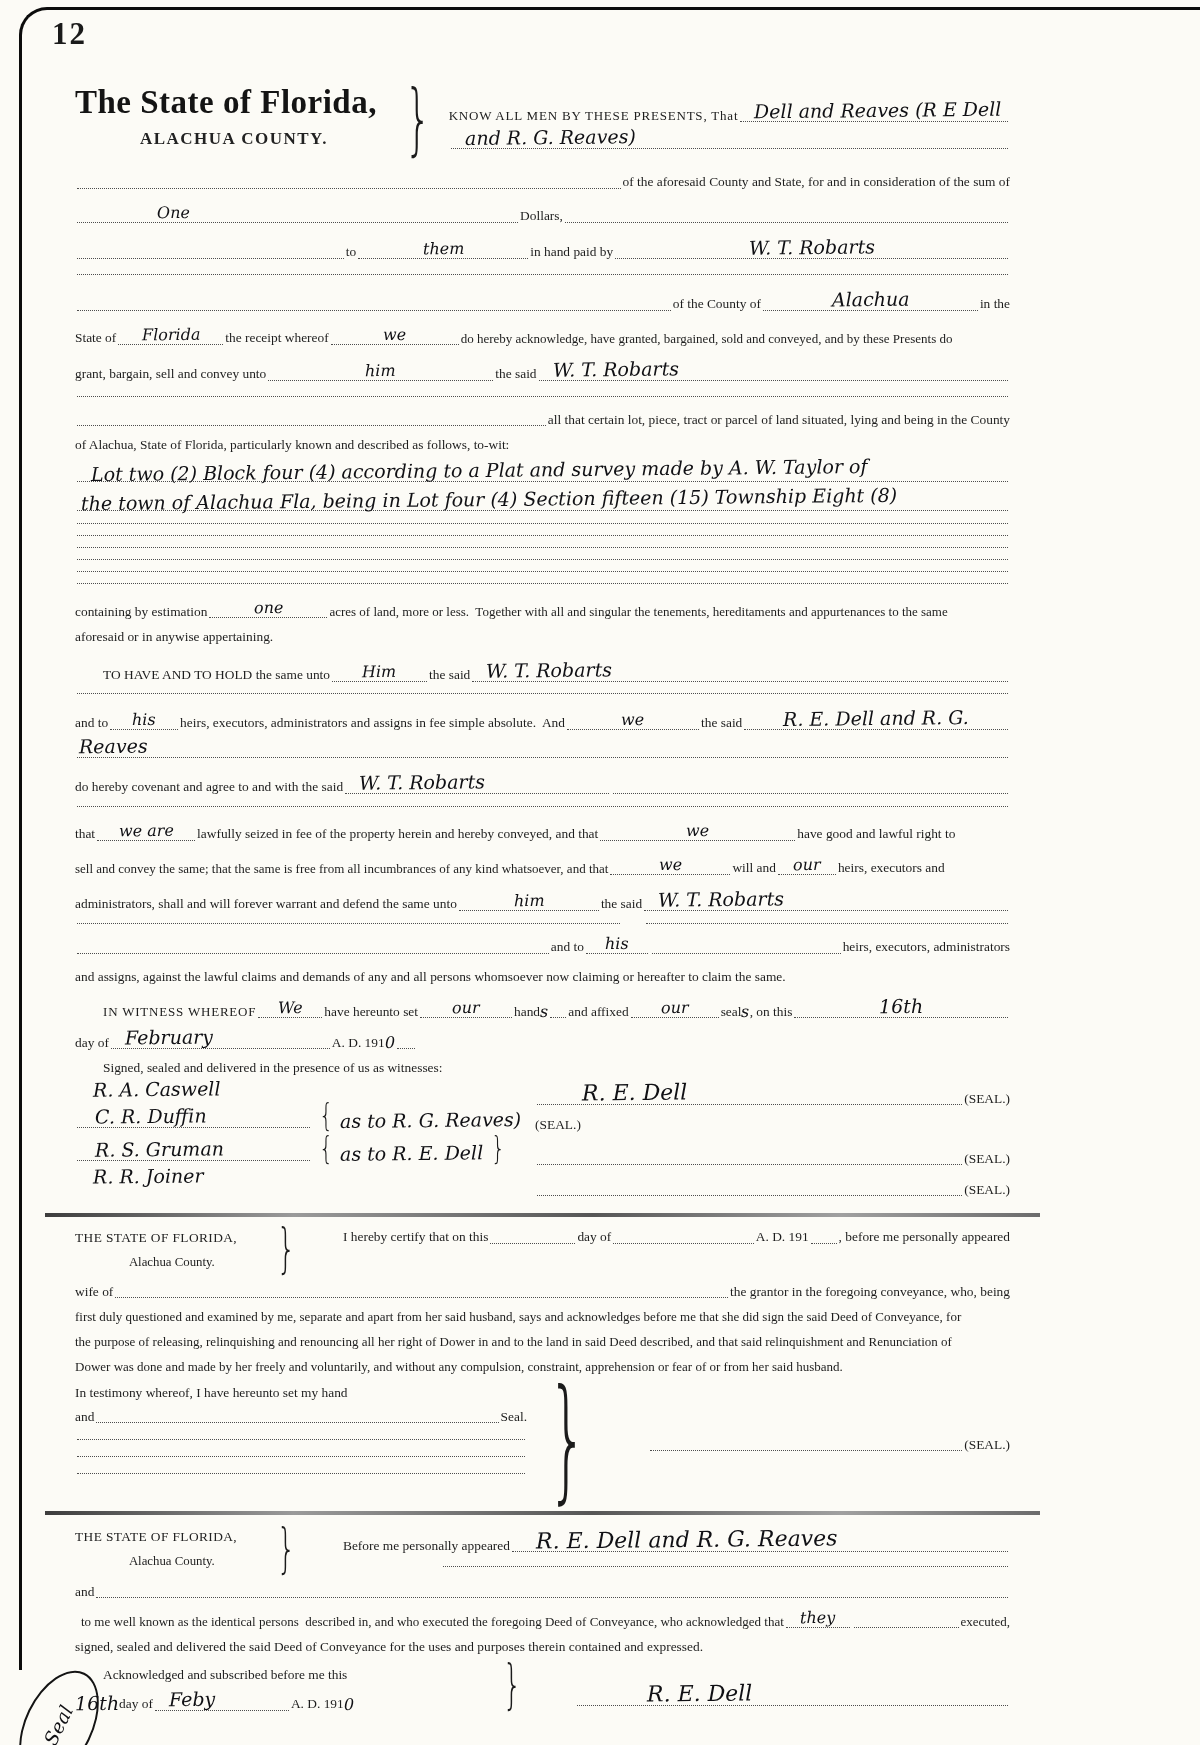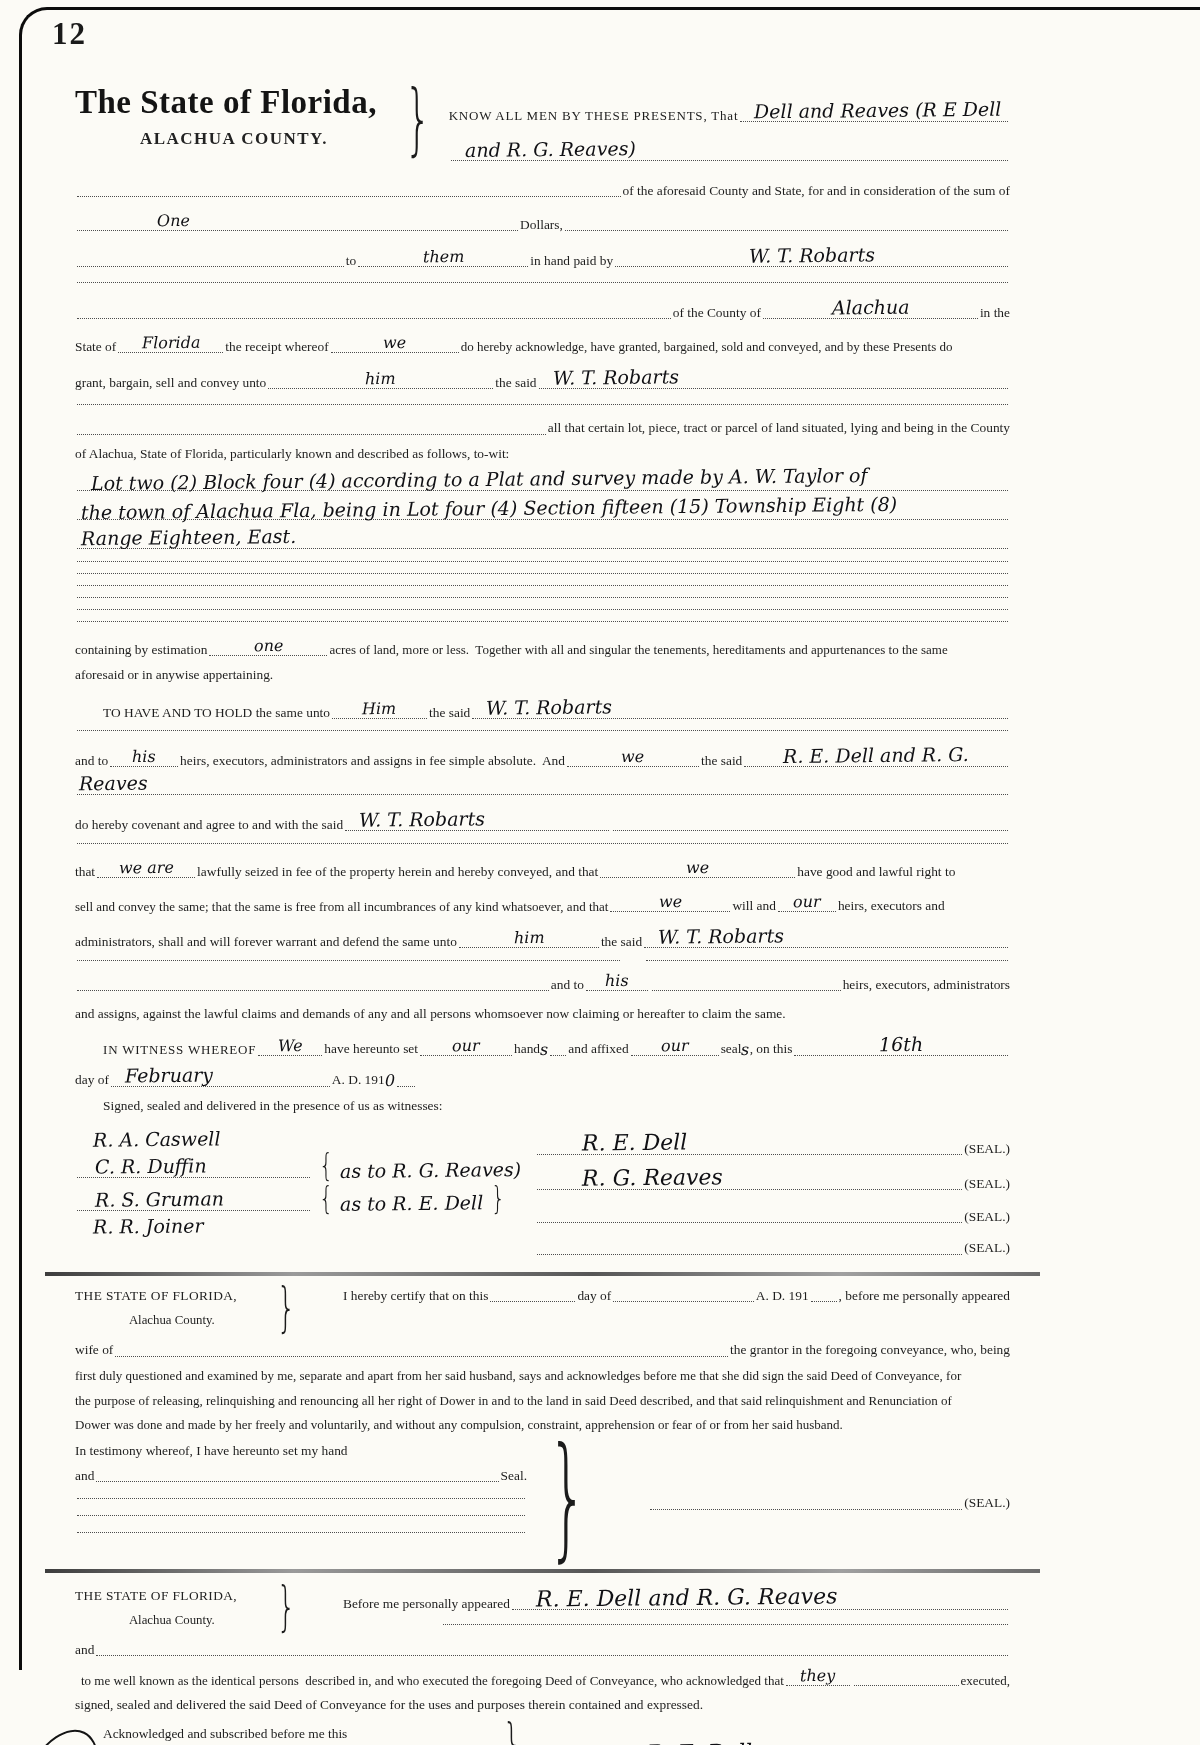--- a/index.html
+++ b/index.html
@@ -58,21 +58,21 @@
       <div class="hdr-left">
         <div class="title">The State of Florida,</div>
         <div class="county">ALACHUA COUNTY.</div>
       </div>
       <div class="brace brace-lg">}</div>
       <div class="hdr-right">
         <div class="l" style="margin-top:17px">
           <span class="p sc">KNOW ALL MEN BY THESE PRESENTS, That</span>
           <span class="d lt"><i class="h h2">Dell and Reaves (R E Dell</i></span>
         </div>
-        <div class="l" style="margin-top:16px">
+        <div class="l" style="margin-top:4px">
           <span class="d lt"><i class="h h2">and R. G. Reaves)</i></span>
         </div>
       </div>
     </div>
 
     <div class="l" style="margin-top:20px">
       <span class="d"></span>
       <span class="p">of the aforesaid County and State, for and in consideration of the sum of</span>
     </div>
     <div class="l">
@@ -118,23 +118,20 @@
     </div>
     <div class="l" style="margin-top:9px">
       <span class="p">of Alachua, State of Florida, particularly known and described as follows, to-wit:</span>
     </div>
 
     <div class="l" style="margin-top:8px">
         <span class="d lt"><i class="h h2">Lot two (2) Block four (4) according to a Plat and survey made by A. W. Taylor of</i></span>
       </div>
     <div class="l" style="margin-top:6px">
         <span class="d lt" style="padding-left:4px"><i class="h h2">the town of Alachua Fla, being in Lot four (4) Section fifteen (15) Township Eight (8)</i></span>
-      </div>
-    <div class="l" style="margin-top:6px">
-        <span class="d lt" style="padding-left:4px"><i class="h h2">Range Eighteen, East.</i></span>
       </div>
 
     <div class="l" style="margin-top:10px">
         <span class="d"></span>
       </div>
     <div class="l" style="margin-top:9px">
         <span class="d"></span>
       </div>
     <div class="l" style="margin-top:9px">
         <span class="d"></span>
@@ -242,21 +239,21 @@
       <span class="p">day of</span>
       <span class="dw lt" style="width:205px"><i class="h h2">February</i></span>
       <span class="p">A. D. 191</span>
       <i class="h">0</i>
       <span class="dw" style="width:18px"></span>
     </div>
     <div class="l" style="margin-top:9px">
       <span class="p ind">Signed, sealed and delivered in the presence of us as witnesses:</span>
     </div>
 
-    <div class="twocol" style="margin-top:12px">
+    <div class="twocol" style="margin-top:0">
       <div style="width:46%">
         <div class="l" style="margin-top:4px;padding-left:18px">
             <i class="h h2">R. A. Caswell</i>
           </div>
         <div class="l" style="margin-top:2px">
           <span class="dw lt" style="width:215px;padding-left:18px"><i class="h h2">C. R. Duffin</i></span>
           <span class="brace brace-sm">{</span>
           <i class="h h2">as to R. G. Reaves)</i>
         </div>
         <div class="l" style="margin-top:4px">
@@ -268,21 +265,20 @@
         <div class="l" style="margin-top:4px;padding-left:18px">
             <i class="h h2">R. R. Joiner</i>
           </div>
       </div>
       <div style="flex:1;margin-left:30px">
         <div class="l" style="margin-top:6px">
           <span class="d lt" style="padding-left:45px"><i class="h h3">R. E. Dell</i></span>
           <span class="p">(SEAL.)</span>
         </div>
         <div class="l" style="margin-top:10px">
-          <span class="d lt" style="padding-left:45px"><i class="h h3">R. G. Reaves</i></span>
           <span class="p">(SEAL.)</span>
         </div>
         <div class="l" style="margin-top:17px">
           <span class="d"></span>
           <span class="p">(SEAL.)</span>
         </div>
         <div class="l" style="margin-top:15px">
           <span class="d"></span>
           <span class="p">(SEAL.)</span>
         </div>

